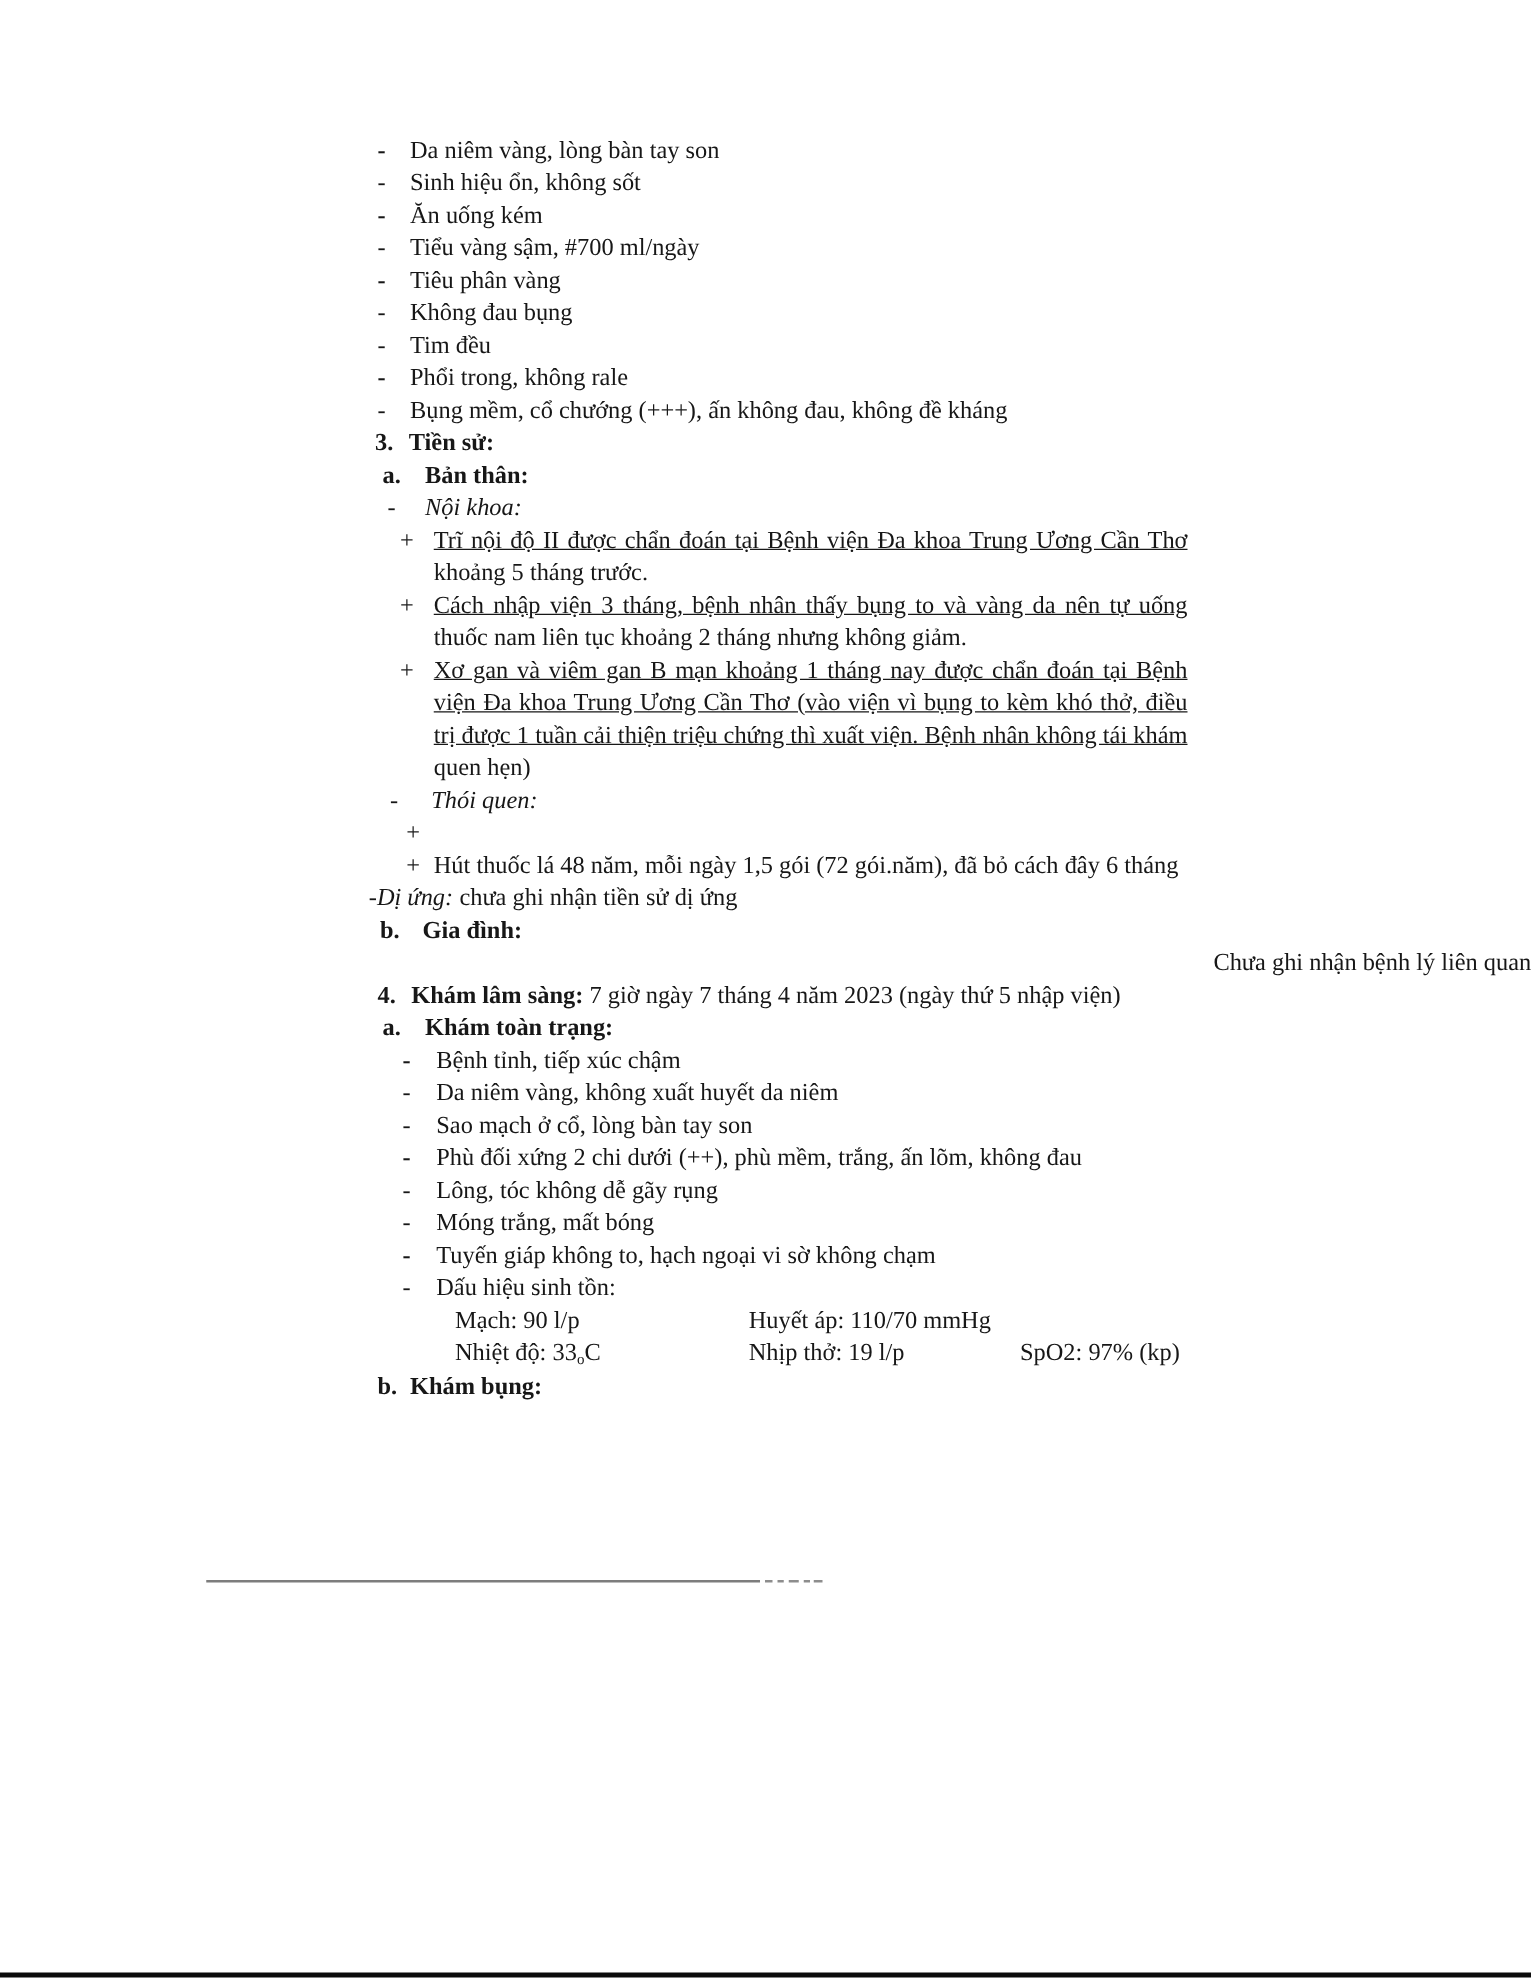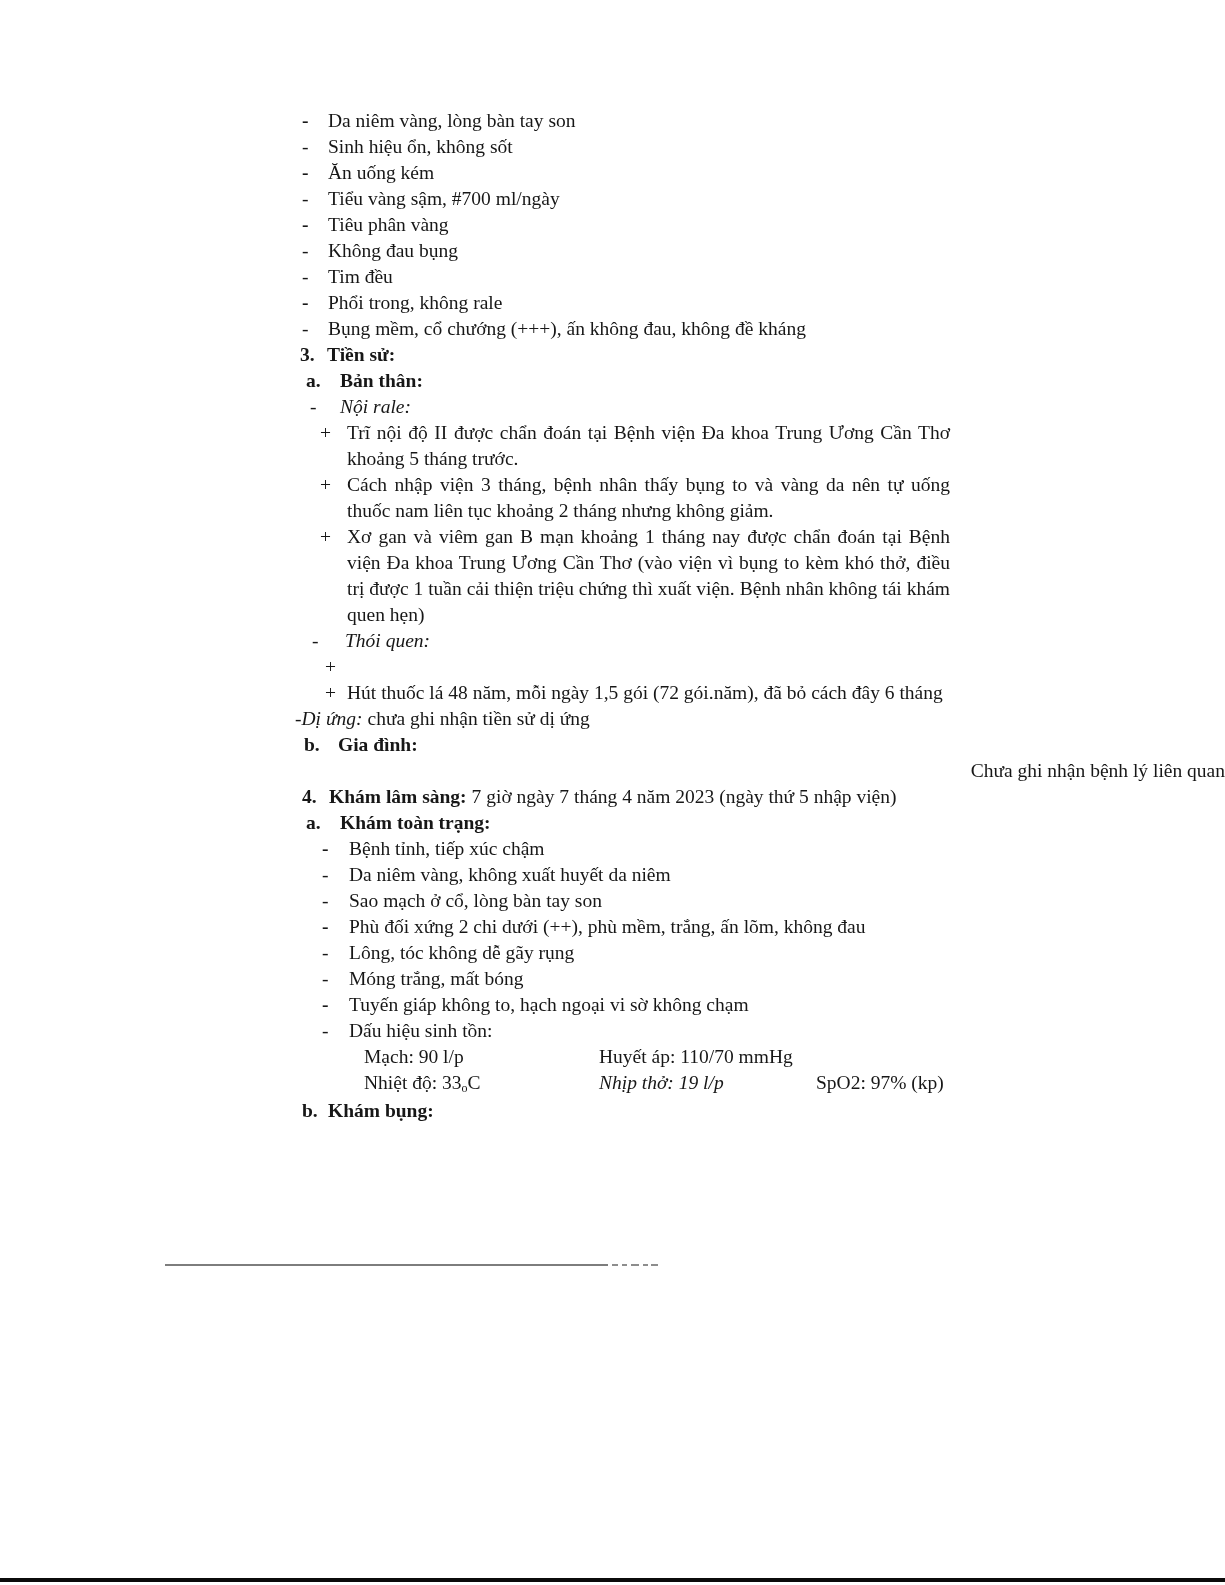--- a/index.html
+++ b/index.html
@@ -20,32 +20,32 @@
   .hA{margin-left:306px;}  .hA .num{display:inline-block;width:34px;}
   .sub1{margin-left:310px;} .sub1 .num{display:inline-block;width:30px;}
   .sub2{margin-left:312px;} .sub2 .num{display:inline-block;width:33px;}
   .h4{margin-left:302px;}  .h4 .num{display:inline-block;width:27px;}
   .hA4{margin-left:306px;} .hA4 .num{display:inline-block;width:34px;}
   .hB{margin-left:304px;}  .hB .num{display:inline-block;width:34px;}
   .hB4{margin-left:302px;} .hB4 .num{display:inline-block;width:26px;}
   
   .para{position:relative;margin-left:347px;margin-right:275px;}
   .para > .mk{position:absolute;left:-27px;top:0;}
-  .jl{text-align:justify;text-align-last:justify;}
+  .jl{text-align:justify;text-align-last:justify;text-decoration:underline;}
   
   .tq{position:relative;margin-left:347px;}
   .tq > .mk{position:absolute;left:-22px;top:0;}
   .ngk{margin-left:303px;}
   .diu{margin-left:295px;}
   .famtext{margin-left:330px;text-align:right;}
   .after{margin-left:5px;}
   
   .vit{margin-left:364px;}
   .vw1{display:inline-block;width:235px;}
-  .vw2{display:inline-block;width:217px;font-style:italic;}
+  .vw2{display:inline-block;width:217px;}
   .subo{font-size:12px;position:relative;top:3px;}
   
   .rule{position:absolute;top:1264px;left:165px;width:500px;height:2px;}
   .rule .solid{position:absolute;left:0;top:0;width:443px;height:2px;background:#7d7d7d;}
   .rule .d{position:absolute;top:0;height:2px;background:#8d8d8d;}
   .d1{left:447px;width:6px;} .d2{left:457px;width:5px;} .d3{left:466px;width:8px;}
   .d4{left:478px;width:5px;} .d5{left:486px;width:7px;}
   
   .bbar{position:absolute;left:0;top:1578px;width:1225px;height:4px;background:#0b0b0b;}
 </style>
@@ -60,21 +60,21 @@
     <div class="ln li1"><span class="mk b">-</span><span>Ăn uống kém</span></div>
     <div class="ln li1"><span class="mk">-</span><span>Tiểu vàng sậm, #700 ml/ngày</span></div>
     <div class="ln li1"><span class="mk b">-</span><span>Tiêu phân vàng</span></div>
     <div class="ln li1"><span class="mk">-</span><span>Không đau bụng</span></div>
     <div class="ln li1"><span class="mk">-</span><span>Tim đều</span></div>
     <div class="ln li1"><span class="mk b">-</span><span>Phổi trong, không rale</span></div>
     <div class="ln li1"><span class="mk">-</span><span>Bụng mềm, cổ chướng (+++), ấn không đau, không đề kháng</span></div>
 
     <div class="ln h3 b"><span class="num">3.</span><span>Tiền sử:</span></div>
     <div class="ln hA b"><span class="num">a.</span><span>Bản thân:</span></div>
-    <div class="ln sub1"><span class="num">-</span><span class="i">Nội rale:</span></div>
+    <div class="ln sub1"><span class="num">-</span><span class="i">Nội khoa:</span></div>
 
     <div class="para">
       <span class="mk">+</span>
       <div class="ln jl">Trĩ nội độ II được chẩn đoán tại Bệnh viện Đa khoa Trung Ương Cần Thơ</div>
       <div class="ln">khoảng 5 tháng trước.</div>
     </div>
     <div class="para">
       <span class="mk">+</span>
       <div class="ln jl">Cách nhập viện 3 tháng, bệnh nhân thấy bụng to và vàng da nên tự uống</div>
       <div class="ln">thuốc nam liên tục khoảng 2 tháng nhưng không giảm.</div>

